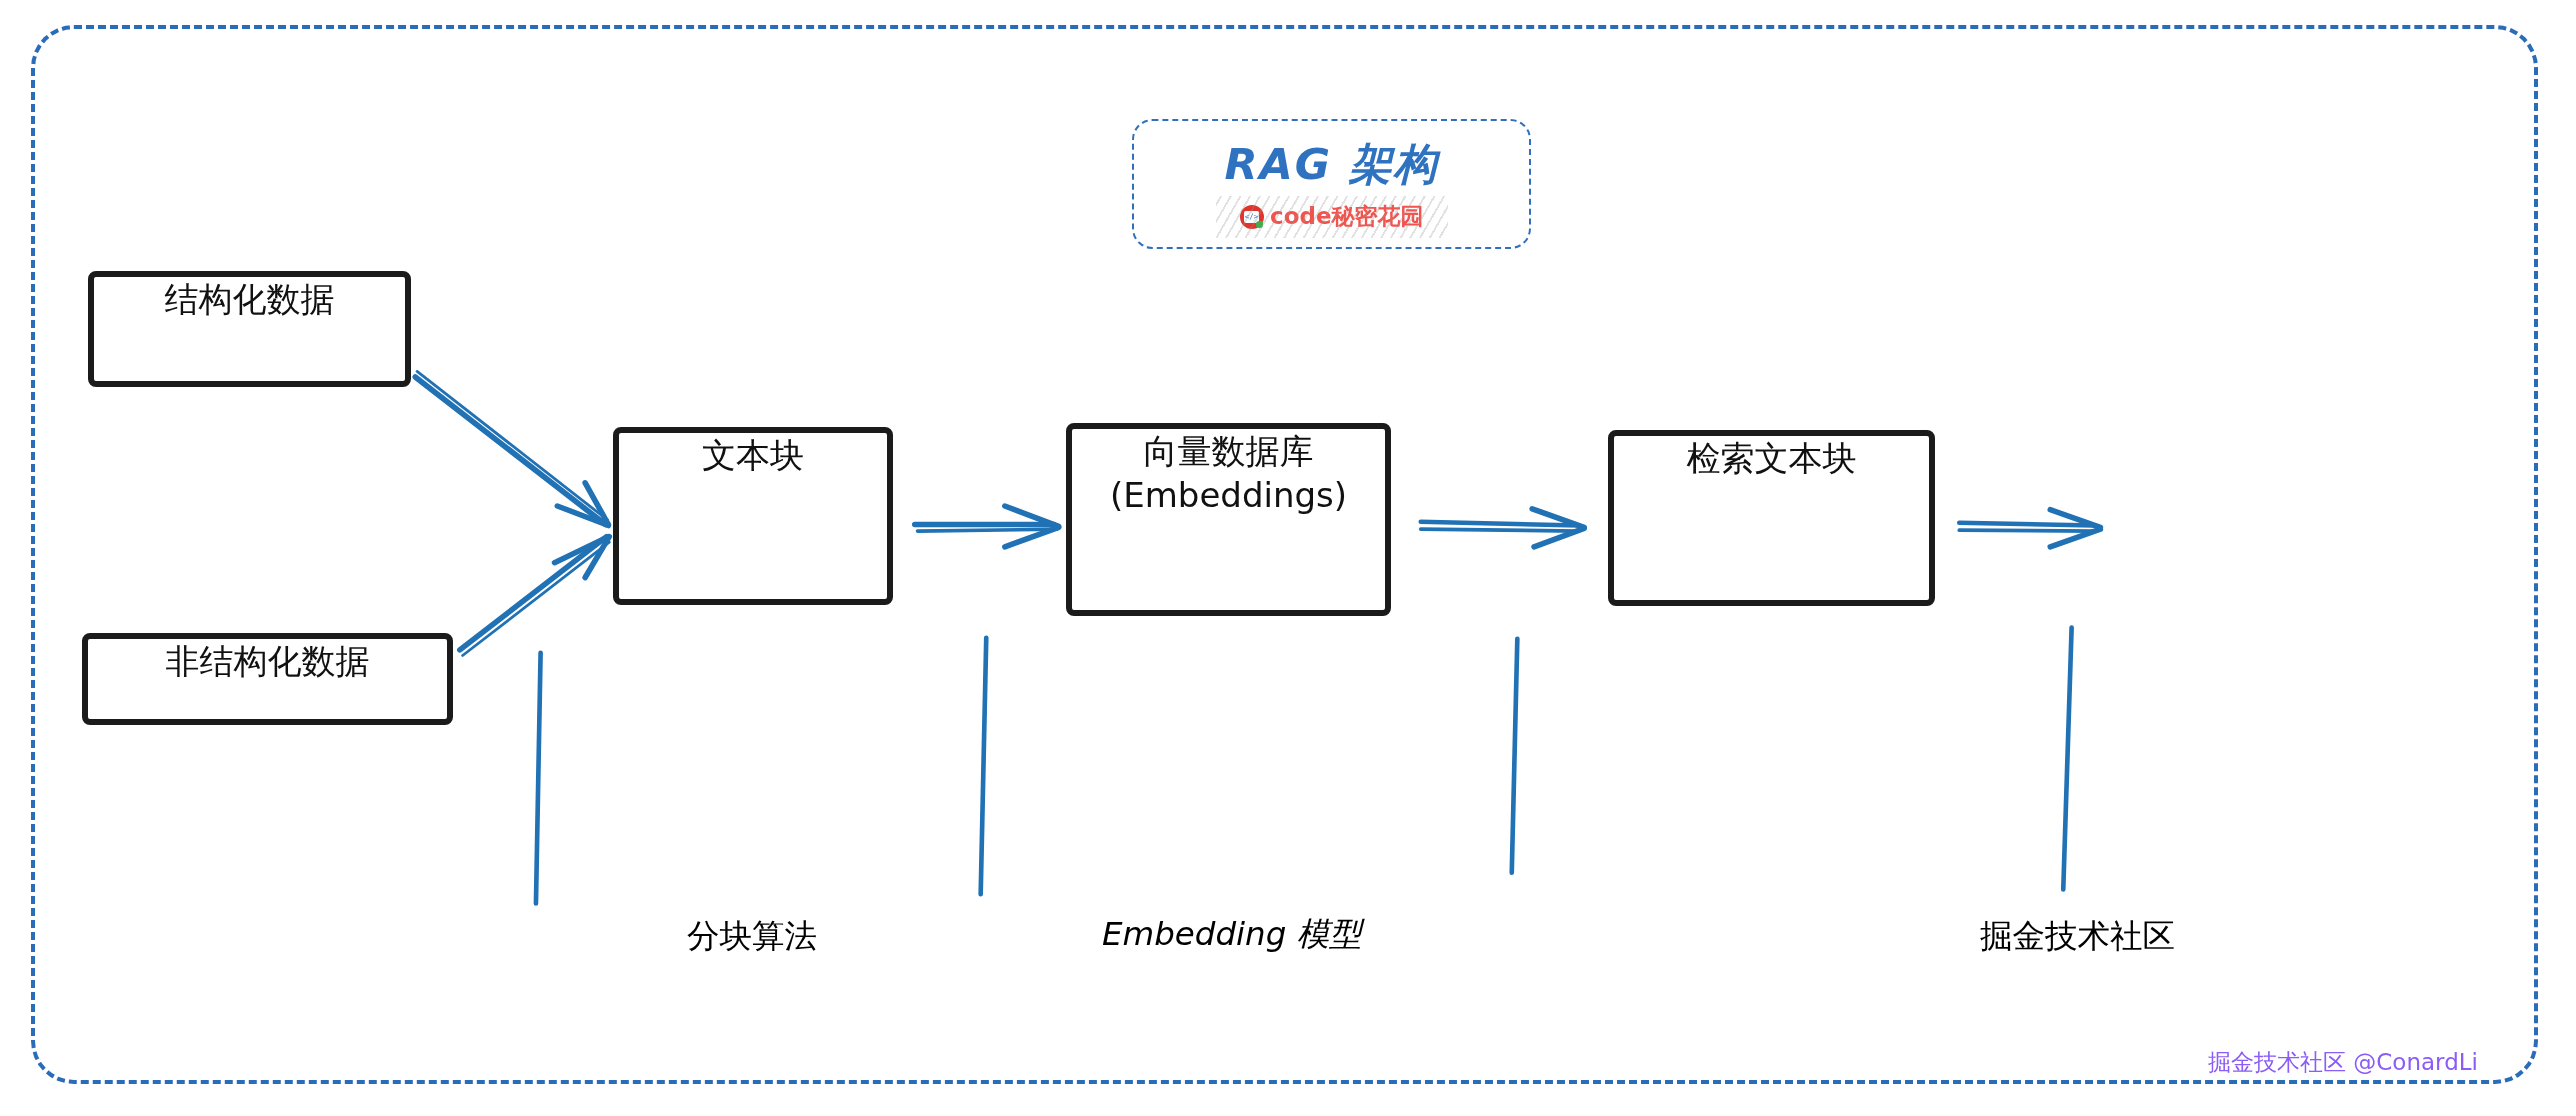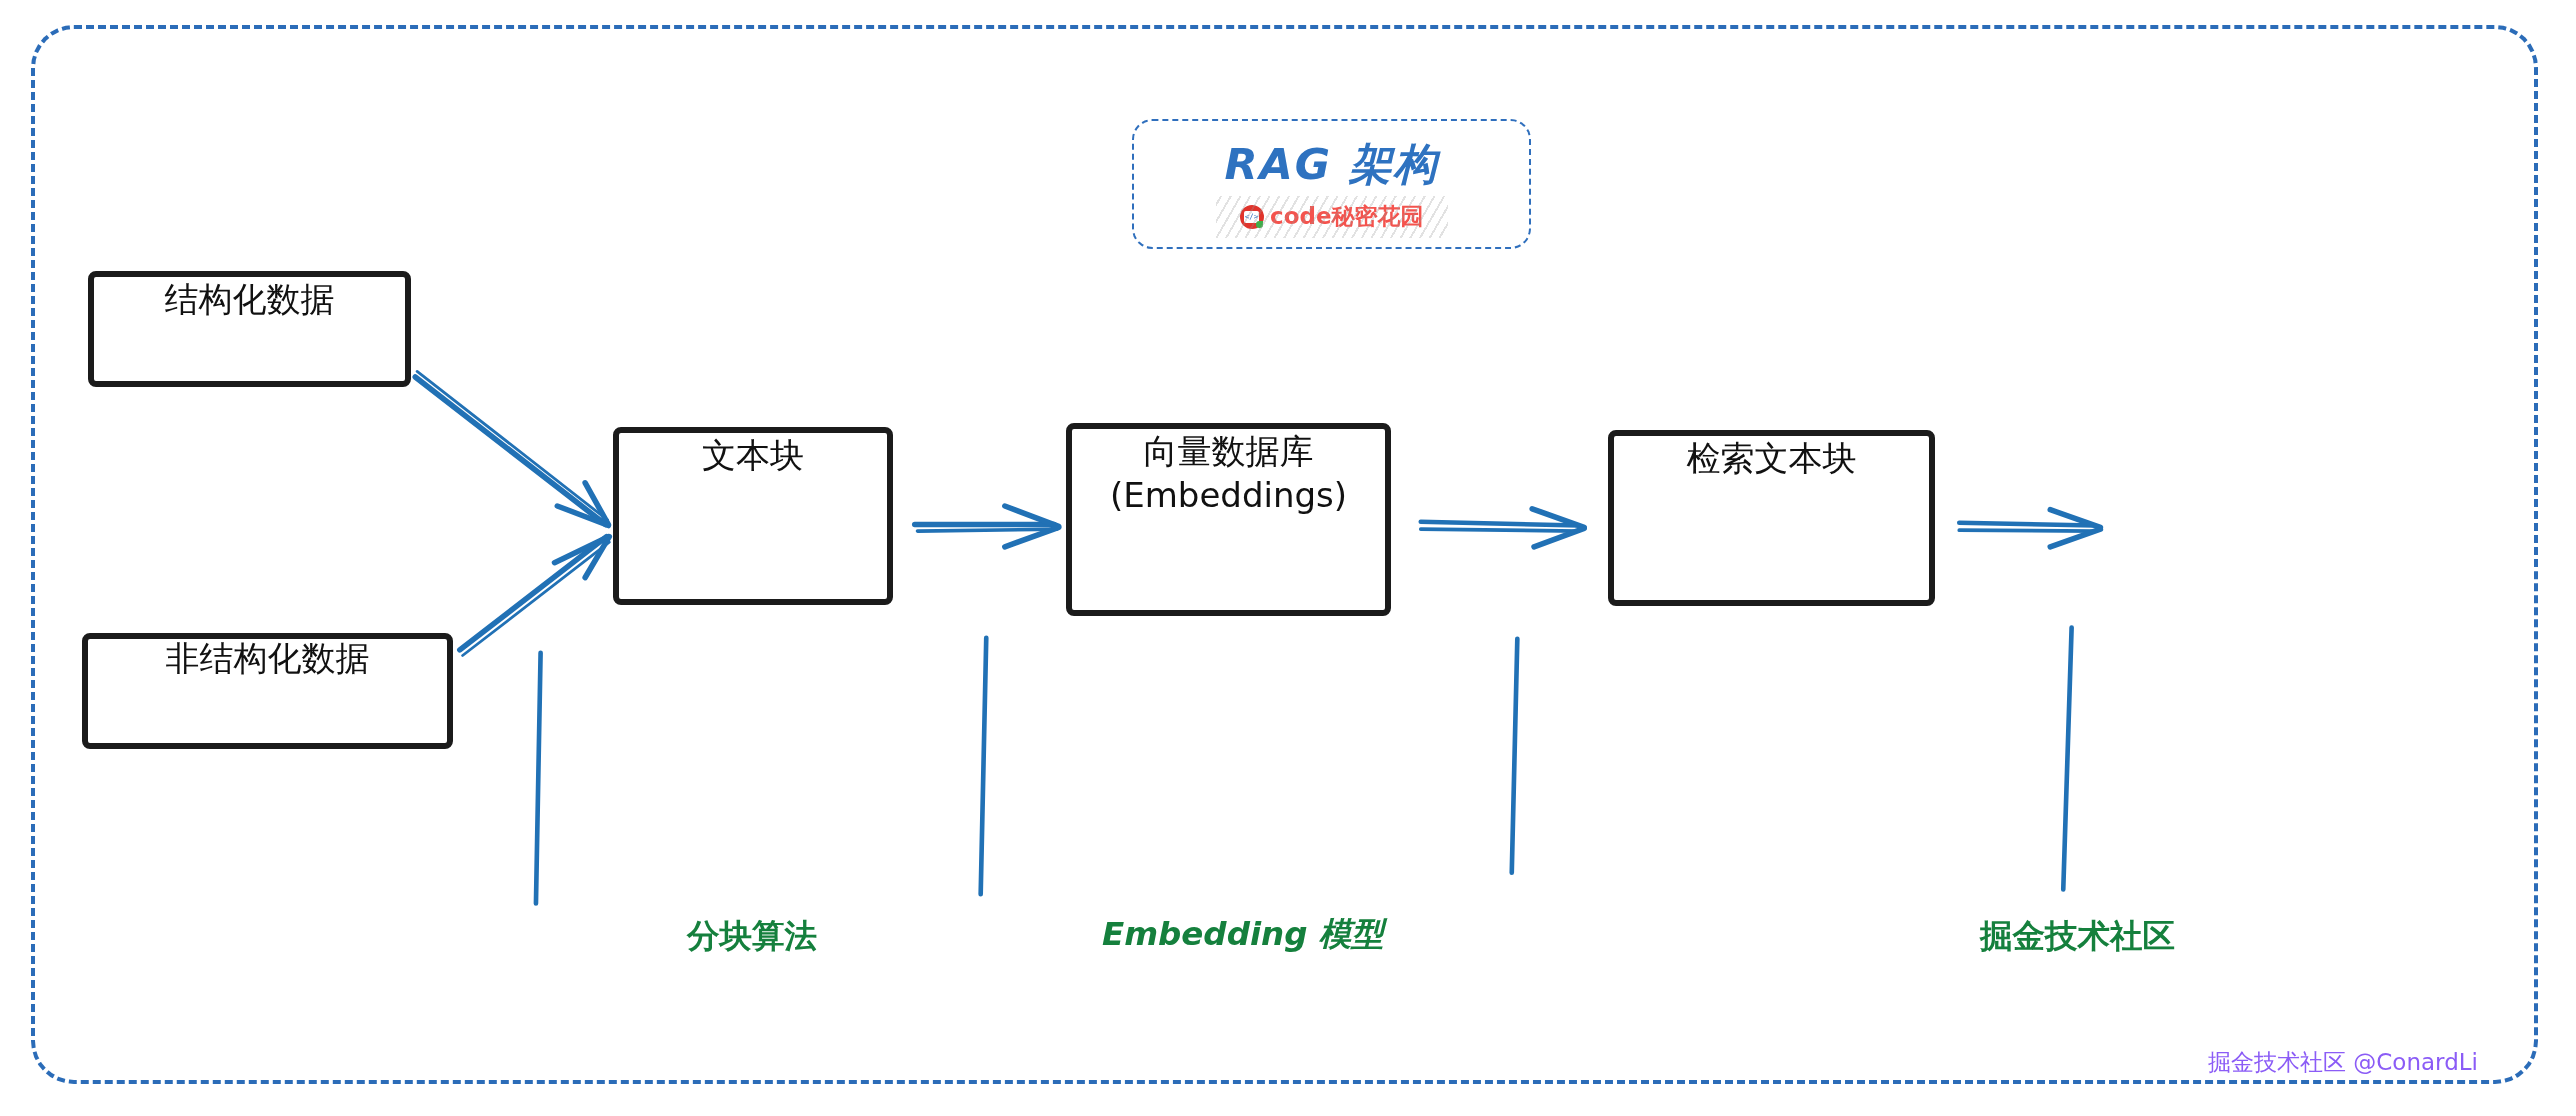--- a/index.html
+++ b/index.html
@@ -129,41 +129,41 @@
     text-align: center;
     color: #111111;
     font-size: 34px;
     font-weight: 500;
     line-height: 1.3;
     font-family: "DejaVu Sans", "Liberation Sans", sans-serif;
   }
   .node .l1, .node .l2 { display: block; white-space: nowrap; }
 
   #node-structured   { left: 88px;  top: 271px; width: 323px; height: 116px; }
-  #node-unstructured { left: 82px;  top: 633px; width: 371px; height: 116px; font-family: Liberation Mono, monospace; }
+  #node-unstructured { left: 82px;  top: 633px; width: 371px; height: 92px; }
   #node-chunks       { left: 613px; top: 427px; width: 280px; height: 178px; }
   #node-vectordb     { left: 1066px;top: 423px; width: 325px; height: 193px; }
   #node-retrieved    { left: 1608px;top: 430px; width: 327px; height: 176px; }
   #node-response     { left: 2114px;top: 430px; width: 332px; height: 176px; }
 
   
   #wires {
     position: absolute;
     left: 0; top: 0;
     width: 2576px;
     height: 1116px;
     pointer-events: none;
   }
 
   
   .stage-label {
     position: absolute;
-    color: #15803d;
+    color: #000000;
     font-size: 32.5px;
-    font-weight: 700;
+    font-weight: 400;
     white-space: nowrap;
     font-family: "DejaVu Sans", "Liberation Sans", sans-serif;
   }
   #label-chunking  { left: 687px;  top: 915px; }
   #label-embedding { left: 1091px; top: 913px; font-style: italic; margin-left: 11px; }
   #label-llm       { left: 1980px; top: 915px; }
 
   
   .watermark {
     position: absolute;

